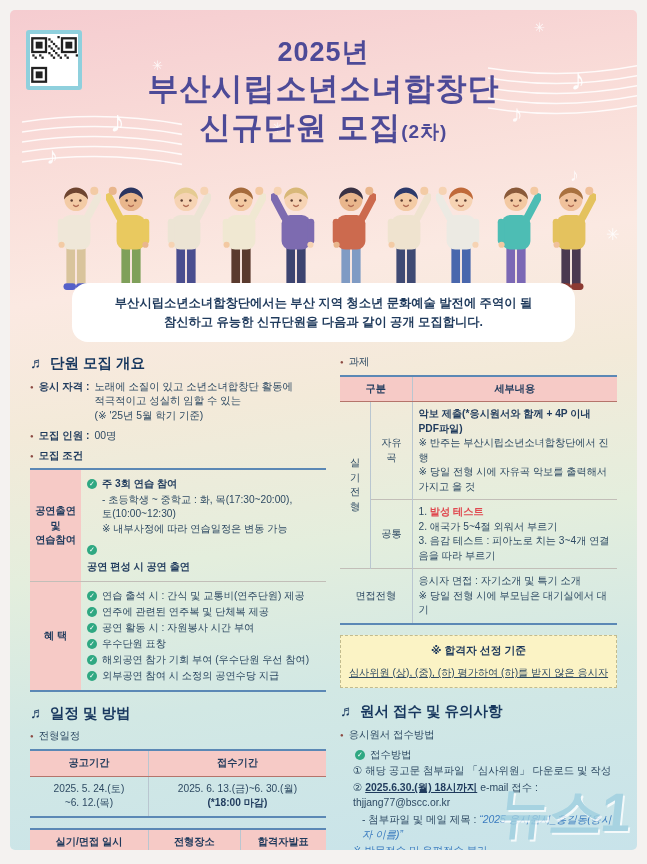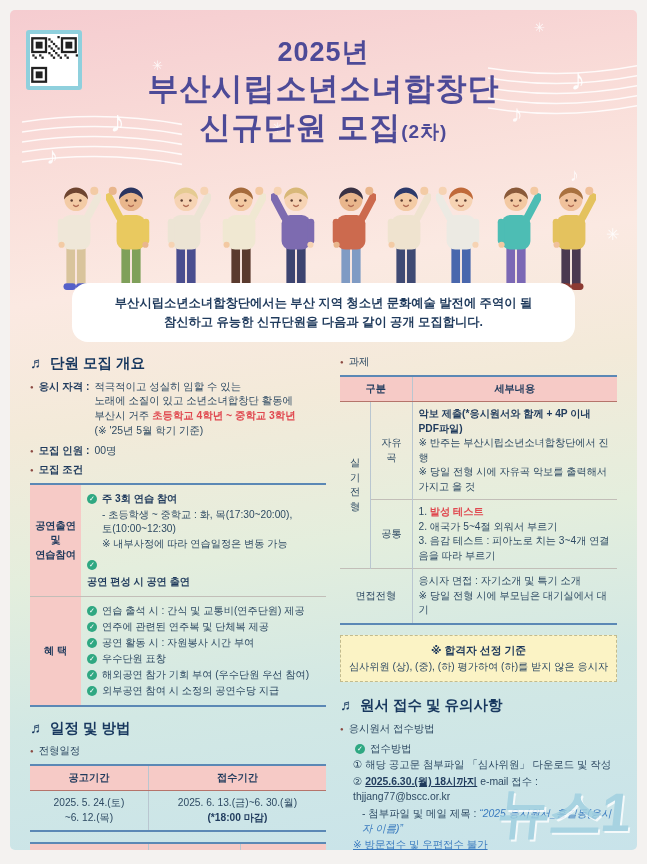--- a/index.html
+++ b/index.html
@@ -42,21 +42,21 @@
   table{width:100%;border-collapse:collapse;font-size:10.2px;color:var(--c-body);}
   .tbl{border-top:2px solid var(--c-tblue);border-bottom:2px solid var(--c-tblue);margin:3px 0 10px;}
   .tbl th{background:var(--c-pink);color:#1f3a5c;font-weight:700;padding:5px 3px;vertical-align:middle;}
   .hdr th{border-top:1.5px solid #b5746b;border-bottom:1.5px solid #b5746b;}
   .tbl td{padding:5px 6px;vertical-align:middle;}
   .rowline td,.rowline th{border-top:1px solid #c2beb8;}
   .vline{border-left:1px solid #b9c6d0;}
   .cellc{text-align:center;}
   .ybox{margin:10px 0 12px;background:var(--c-yellow);border:1.5px dashed #c2bb8e;padding:7px 4px;text-align:center;}
   .ybox .yt{font-weight:800;color:#1f3a5c;font-size:10.8px;}
-  .ybox .yb{font-size:10.2px;margin-top:2px;}
+  .ybox .yb{font-size:10.2px;margin-top:8px;text-decoration:underline;}
   .u{text-decoration:underline;}
   .bluetxt{color:var(--c-blue);}
   .ital{font-style:italic;color:var(--c-blue);}
   .step{margin:2px 0 2px 13px;}
   .dash{margin-left:22px;}
   .watermark{position:absolute;right:8px;bottom:0px;font-weight:900;color:var(--c-wm);opacity:.8;
     font-size:54px;letter-spacing:-2px;transform:skew(-6deg);text-shadow:2px 2px 0 #fff;}
 </style>
 </head>
 <body>
@@ -321,23 +321,22 @@
 
     <div class="col col-l">
       <div class="h2">
         <span class="note-ic">♬</span>
         <span>단원 모집 개요</span>
       </div>
 
       <div class="blt">
         <span class="lbl">응시 자격 :</span>
         <div>
+          <div>노래에 소질이 있고 소년소녀합창단 활동에</div>
           <div>적극적이고 성실히 임할 수 있는</div>
-          <div>노래에 소질이 있고 소년소녀합창단 활동에</div>
-          <div><span>부산시 거주 </span><span class="red">초등학교 4학년 ~ 중학교 3학년</span></div>
           <div>(※ '25년 5월 학기 기준)</div>
         </div>
       </div>
       <div class="blt">
         <span class="lbl">모집 인원 :</span>
         <span>00명</span>
       </div>
       <div class="blt">
         <span class="lbl">모집 조건</span>
       </div>

